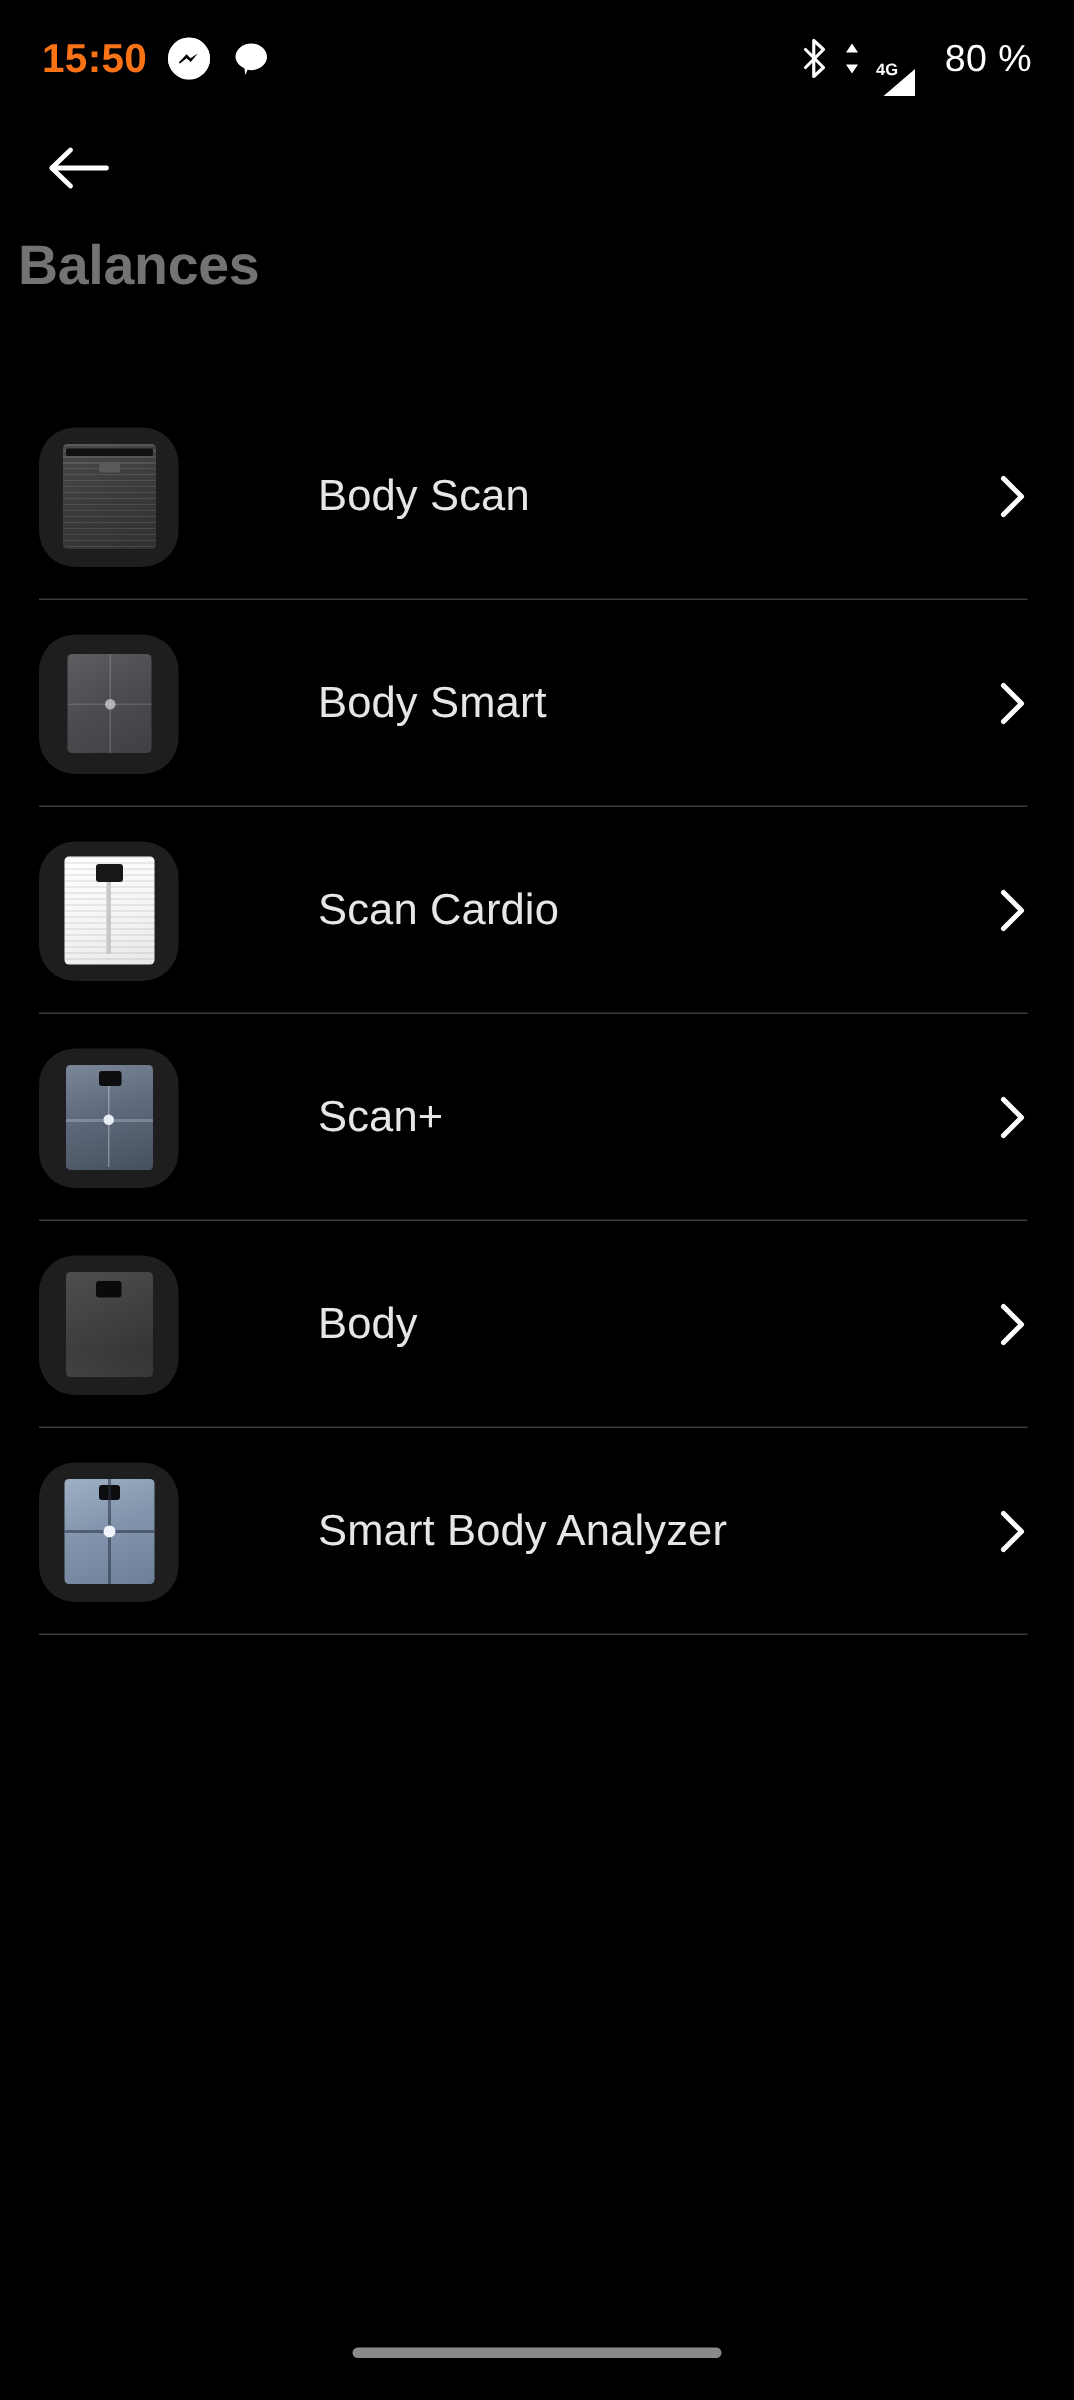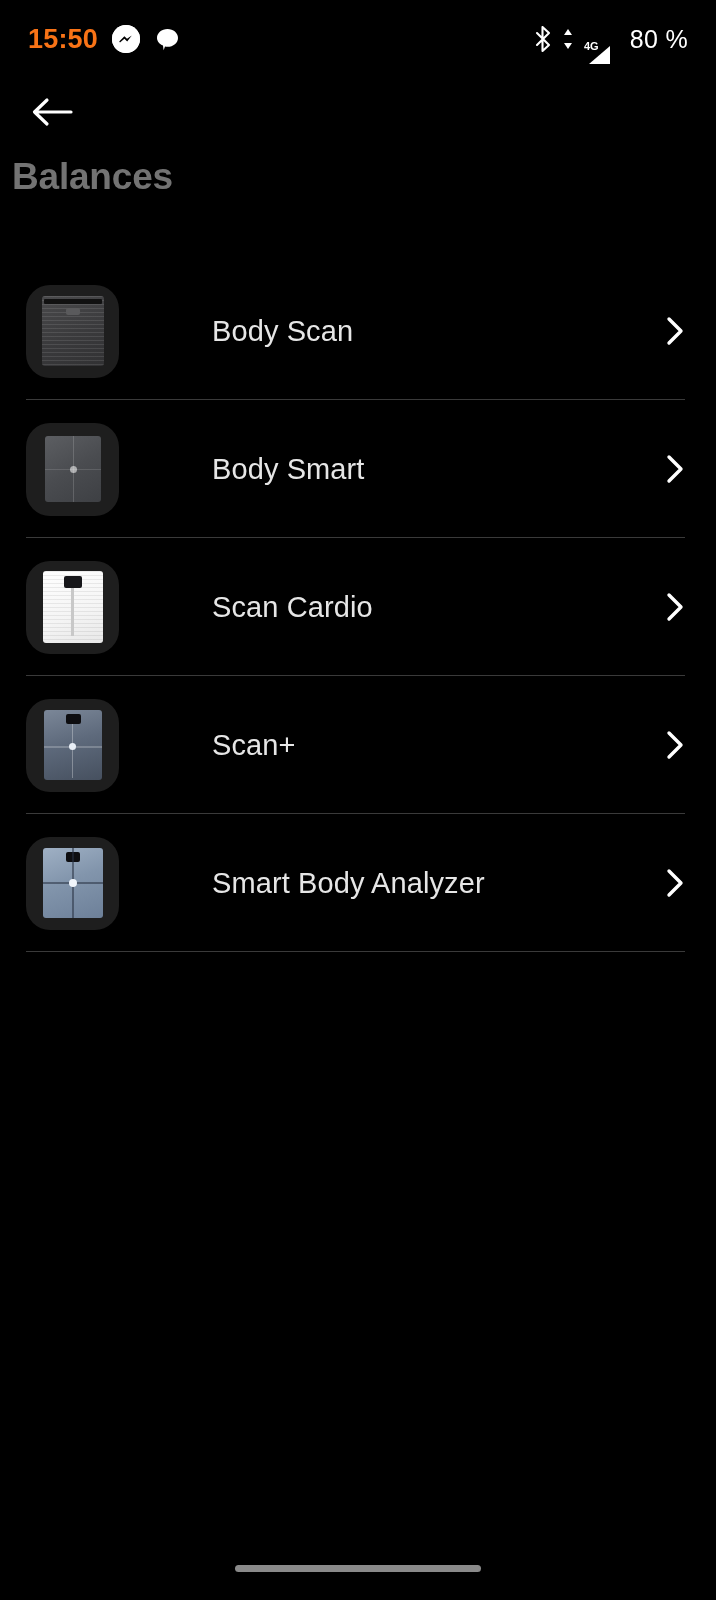--- a/index.html
+++ b/index.html
@@ -247,20 +247,34 @@
         </div>
       </div>
       <div class="row-label">Scan+</div>
       <div class="chev">
         <svg width="22" height="32" viewBox="0 0 22 32">
           <path d="M5 4 L17 16 L5 28" stroke="#ffffff" stroke-width="3.4" fill="none" stroke-linecap="round" stroke-linejoin="round"></path>
         </svg>
       </div>
     </div>
 
+    <div class="row">
+      <div class="thumb">
+        <div class="scale" style="width:58px;height:70px;background:linear-gradient(155deg,#4e4e50,#3e3e40 55%,#2e2e30);">
+          <div class="disp" style="left:20px;top:6px;width:17px;height:11px;background:#0a0a0c;"></div>
+          <div style="position:absolute;left:0;bottom:0;width:100%;height:18px;background:linear-gradient(to bottom,rgba(255,255,255,0),rgba(255,255,255,0.05));"></div>
+        </div>
+      </div>
+      <div class="row-label">Body</div>
+      <div class="chev">
+        <svg width="22" height="32" viewBox="0 0 22 32">
+          <path d="M5 4 L17 16 L5 28" stroke="#ffffff" stroke-width="3.4" fill="none" stroke-linecap="round" stroke-linejoin="round"></path>
+        </svg>
+      </div>
+    </div>
 
     <div class="row">
       <div class="thumb">
         <div class="scale" style="width:60px;height:70px;background:linear-gradient(160deg,#9fb0c4,#8295ac 45%,#6d8099);">
           <div class="disp" style="left:23px;top:4px;width:14px;height:10px;background:#0d0d10;"></div>
           <div class="vline" style="left:50%;top:0;width:2px;height:100%;margin-left:-1px;background:rgba(40,50,65,0.55);"></div>
           <div class="hline" style="left:0;top:50%;width:100%;height:2px;margin-top:-1px;background:rgba(40,50,65,0.55);"></div>
           <div style="position:absolute;left:50%;top:50%;width:8px;height:8px;margin-left:-4px;margin-top:-4px;background:#f0f5fb;border-radius:50%;"></div>
         </div>
       </div>

